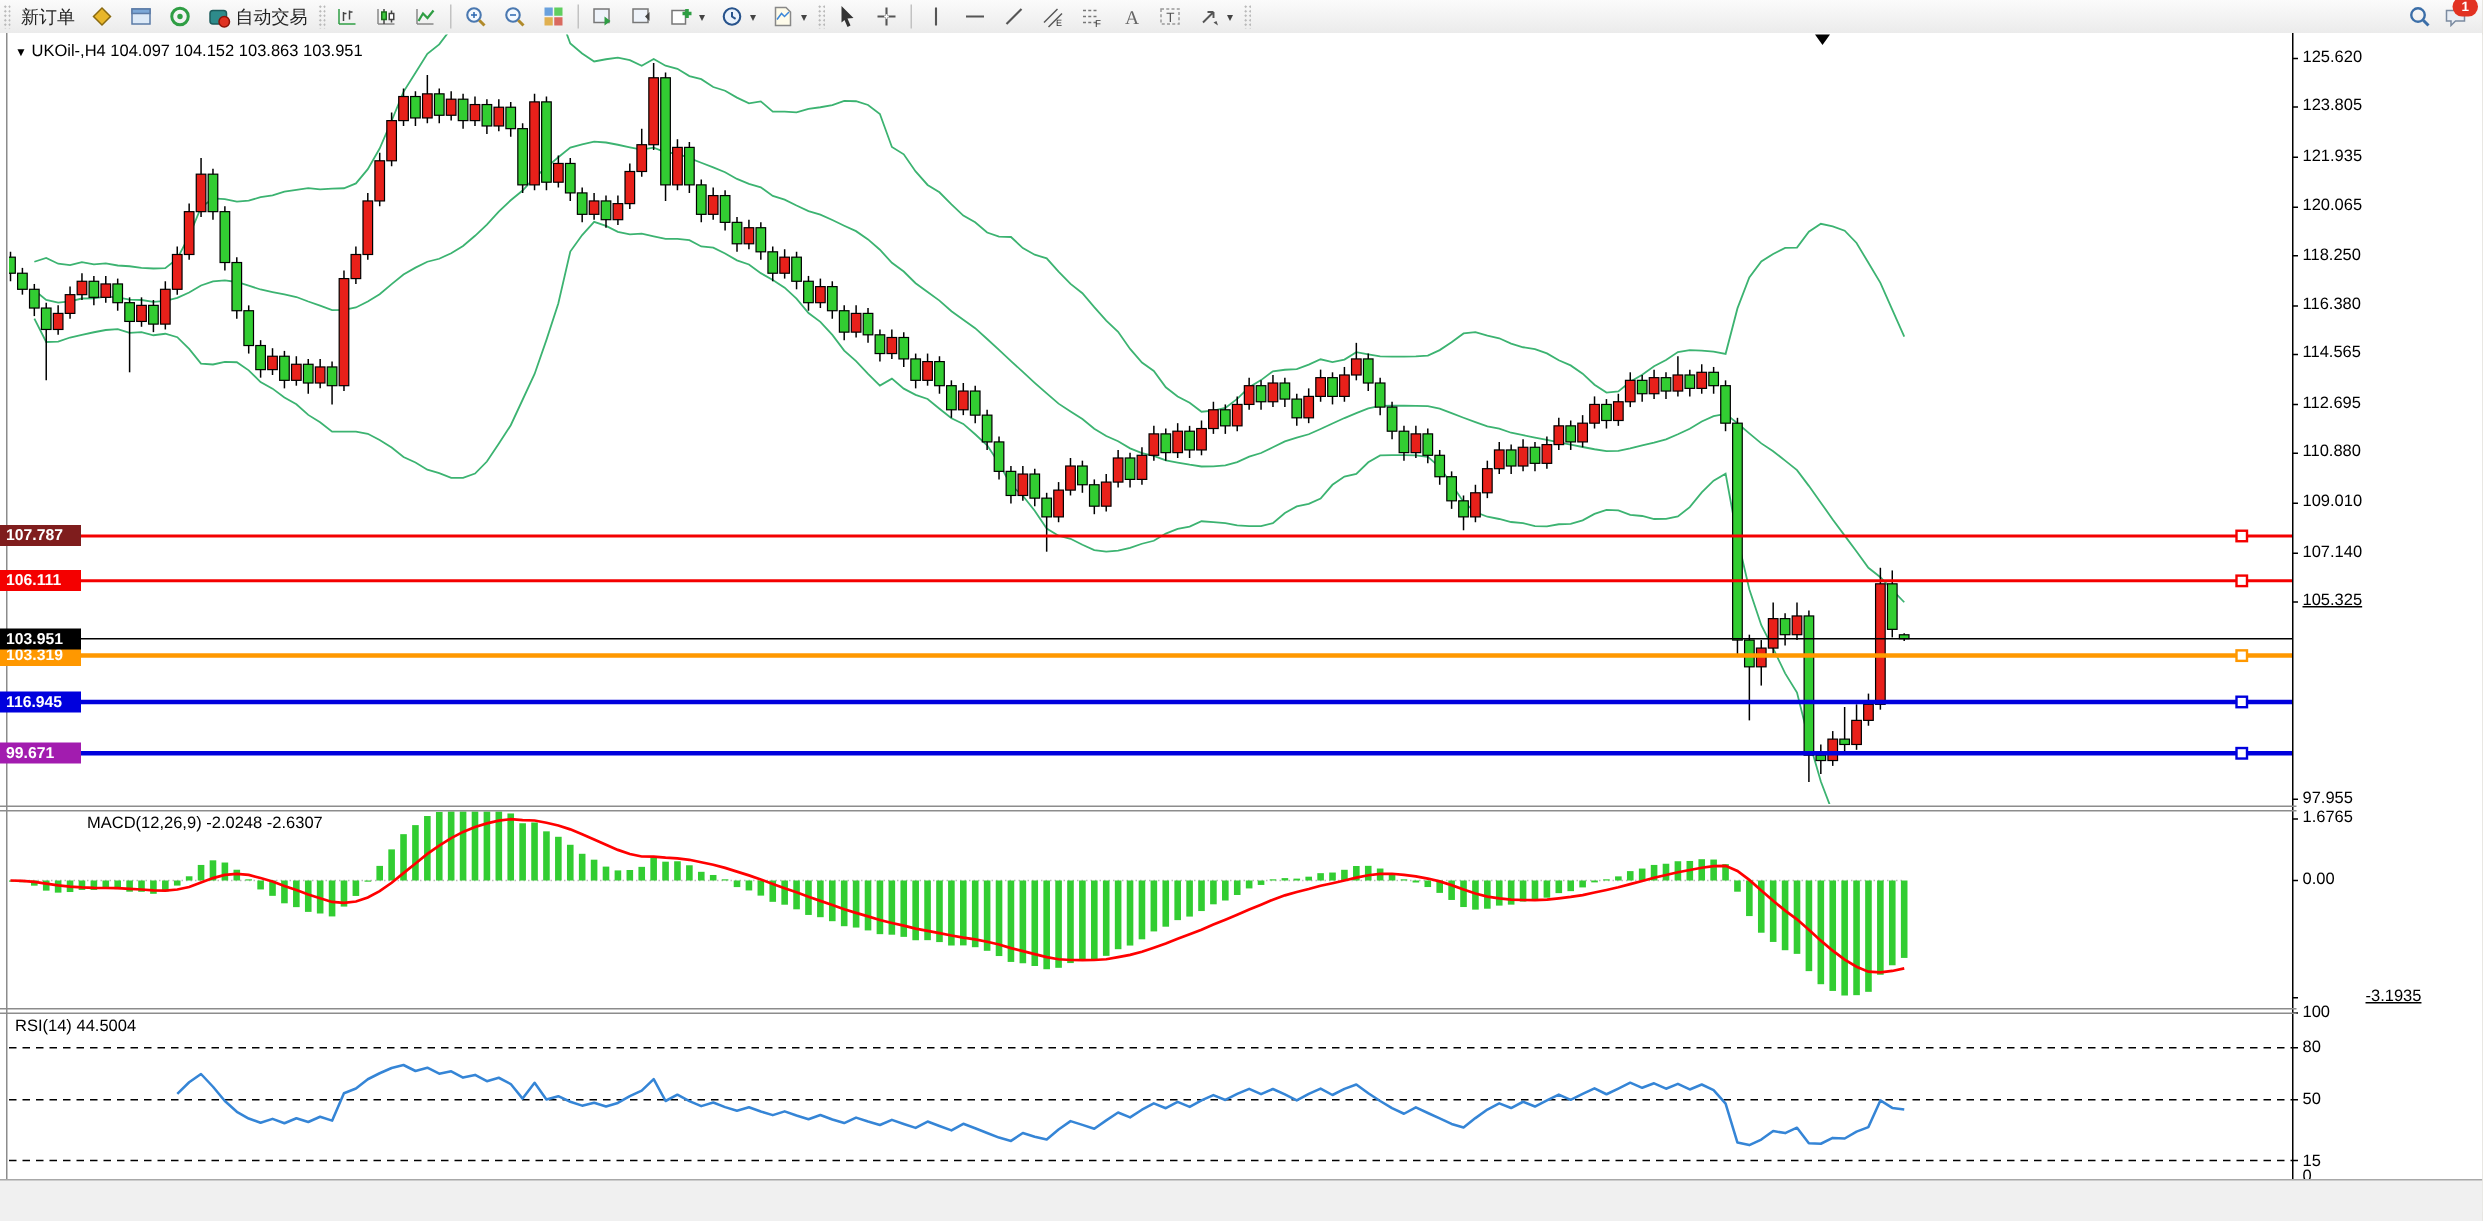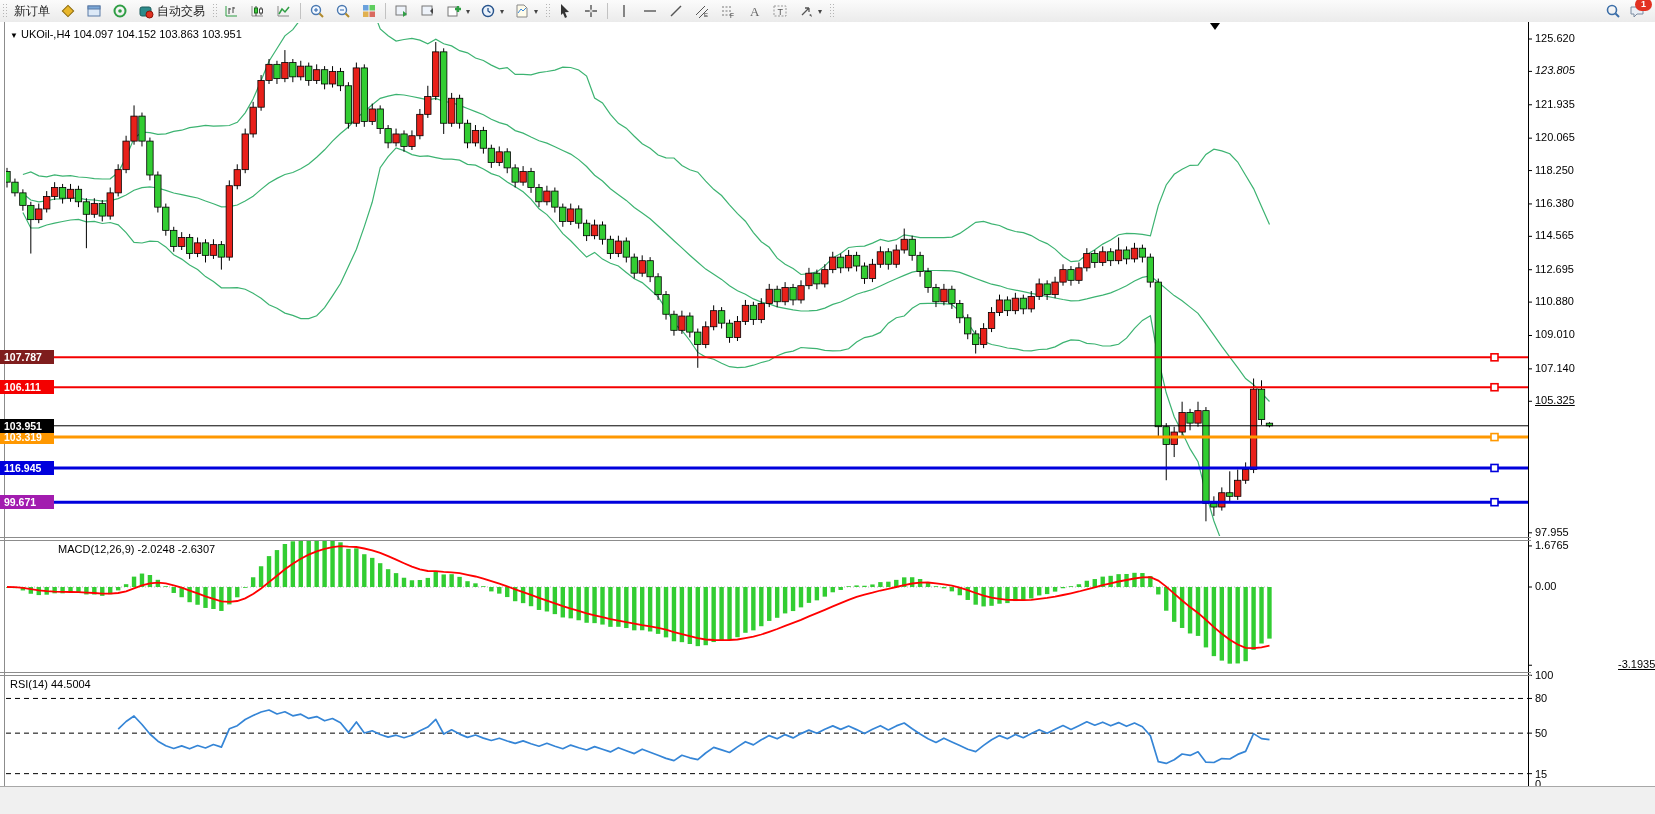--- a/index.html
+++ b/index.html
@@ -804,35 +804,35 @@
       </div>
       <div id="shift-marker"></div>
       <div id="left-border"></div>
       <div id="axis-vline"></div>
       <div class="hline-border" style="top:515px;"></div>
       <div class="hline-border" style="top:518px;"></div>
       <div class="hline-border" style="top:650px;"></div>
       <div class="hline-border" style="top:653px;"></div>
       <div class="hline-border" style="top:769px;background:#000;"></div>
     <div class="alabel" style="left: 1535px; top: 10px;">125.620</div>
-        <div class="alabel" style="left: 1535px; top: 42.3977px; font-style: italic;">123.805</div>
+        <div class="alabel" style="left: 1535px; top: 42.3977px;">123.805</div>
         <div class="alabel" style="left: 1535px; top: 75.7772px;">121.935</div>
         <div class="alabel" style="left: 1535px; top: 109.157px;">120.065</div>
         <div class="alabel" style="left: 1535px; top: 141.554px;">118.250</div>
         <div class="alabel" style="left: 1535px; top: 174.934px;">116.380</div>
         <div class="alabel" style="left: 1535px; top: 207.332px;">114.565</div>
         <div class="alabel" style="left: 1535px; top: 240.711px;">112.695</div>
         <div class="alabel" style="left: 1535px; top: 273.109px;">110.880</div>
         <div class="alabel" style="left: 1535px; top: 306.488px;">109.010</div>
         <div class="alabel" style="left: 1535px; top: 339.868px;">107.140</div>
         <div class="alabel" style="left: 1535px; top: 372.266px; text-decoration: underline;">105.325</div>
         <div class="alabel" style="left: 1535px; top: 503.82px;">97.955</div>
         <div class="alabel" style="left: 1535px; top: 516.926px;">1.6765</div>
         <div class="alabel" style="left: 1535px; top: 558px;">0.00</div>
-        <div class="alabel" style="left: 1618px; top: 636.241px; text-decoration: underline;">-3.1935</div>
+        <div class="alabel" style="left: 1577px; top: 636.241px; text-decoration: underline;">-3.1935</div>
         <div class="alabel" style="left: 1535px; top: 647.3px;">100</div>
         <div class="alabel" style="left: 1535px; top: 670.44px;">80</div>
         <div class="alabel" style="left: 1535px; top: 705.15px;">50</div>
         <div class="alabel" style="left: 1535px; top: 745.645px;">15</div>
         <div class="alabel" style="left: 1535px; top: 756px;">0</div>
         <div class="badge" style="left: 0px; top: 328.319px; background: #7f1d1d;">107.787</div>
         <div class="badge" style="left: 0px; top: 358.236px; background: rgb(244, 0, 0);">106.111</div>
         <div class="badge" style="left: 0px; top: 408.073px; background: rgb(255, 152, 0);">103.319</div>
         <div class="badge" style="left: 0px; top: 438.971px; background: rgb(0, 0, 221);">116.945</div>
         <div class="badge" style="left: 0px; top: 473.19px; background: #a21caf;">99.671</div>

